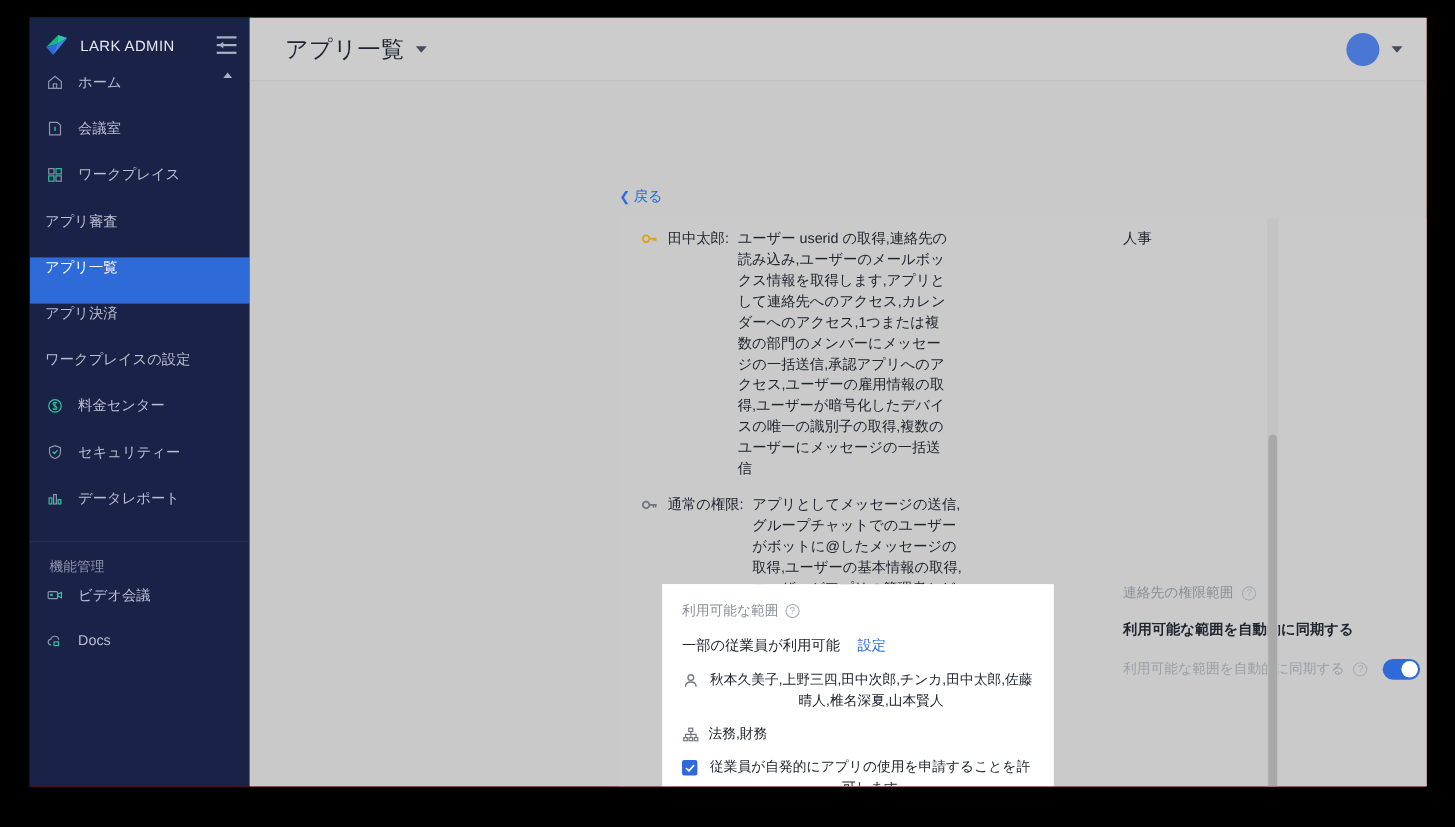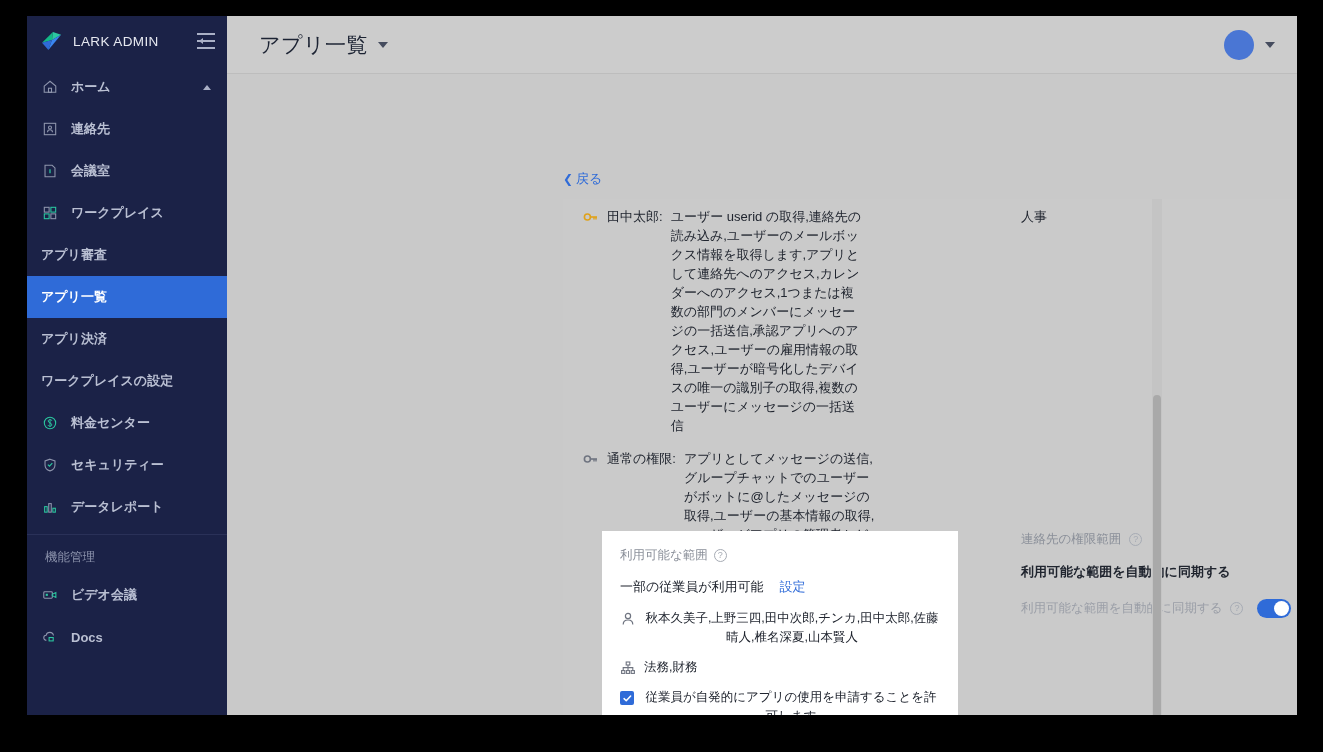--- a/index.html
+++ b/index.html
@@ -55,28 +55,27 @@
   .collapse-btn .arrow {
     position: absolute; left: 2px; top: 5px;
     width: 0; height: 0;
     border-top: 3px solid transparent;
     border-bottom: 3px solid transparent;
     border-right: 4px solid #aab0c6;
   }
 
   .nav-item {
     height: 42px;
-    display: flex; align-items: center;
+    display: flex; align-items: flex-start;
     padding-left: 14px;
     gap: 12px;
     color: #b9bfd2;
     font-size: 13px;
     cursor: pointer;
     position: relative;
-    font-weight: bold;
   }
   .nav-item .ico { width: 18px; height: 18px; flex: 0 0 18px;
                    display: flex; align-items: center; justify-content: center; }
   .nav-item .lbl { white-space: nowrap; }
   .nav-item.child { }
   .nav-item.active { background: #2f6bd8; color: #ffffff; }
   .nav-item .caret {
     position: absolute; right: 16px;
     width: 0; height: 0;
     border-left: 4px solid transparent;
@@ -339,30 +338,20 @@
               <path d="M2.5 8 L9 2.6 L15.5 8 V15 H2.5 Z" stroke="#8f96ad" stroke-width="1.2" fill="none"></path>
               <rect x="7.3" y="10.4" width="3.4" height="4.6" stroke="#8f96ad" stroke-width="1.2" fill="none"></rect>
             </svg>
           </span>
           <span class="lbl">ホーム</span>
           <span class="caret"></span>
         </div>
         <div class="nav-item">
           <span class="ico">
             <svg viewBox="0 0 18 18" width="16" height="16">
-              <rect x="2.6" y="2.6" width="12.8" height="12.8" stroke="#8f96ad" stroke-width="1.2" fill="none"></rect>
-              <circle cx="9" cy="7.4" r="1.7" stroke="#8f96ad" stroke-width="1.2" fill="none"></circle>
-              <path d="M6.2 12.6 C6.2 10.7 7.4 9.9 9 9.9 C10.6 9.9 11.8 10.7 11.8 12.6" stroke="#8f96ad" stroke-width="1.2" fill="none"></path>
-            </svg>
-          </span>
-          <span class="lbl">連絡先</span>
-        </div>
-        <div class="nav-item">
-          <span class="ico">
-            <svg viewBox="0 0 18 18" width="16" height="16">
               <path d="M3.4 2.6 H11.4 L14.6 5.6 V15.4 H3.4 Z" stroke="#8f96ad" stroke-width="1.2" fill="none"></path>
               <path d="M9 7 V11.4" stroke="#2bc8a0" stroke-width="1.4"></path>
             </svg>
           </span>
           <span class="lbl">会議室</span>
         </div>
         <div class="nav-item">
           <span class="ico">
             <svg viewBox="0 0 18 18" width="16" height="16">
               <rect x="2.6" y="2.6" width="5.4" height="5.4" stroke="#8f96ad" stroke-width="1.2" fill="none"></rect>

